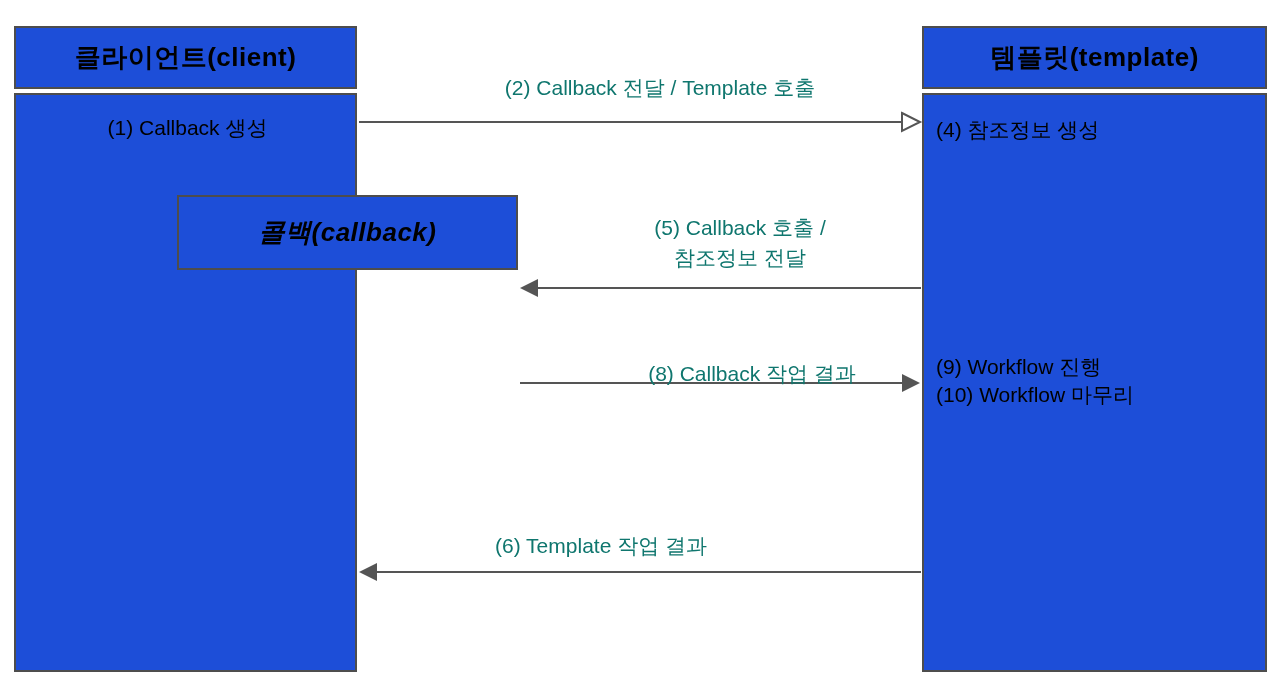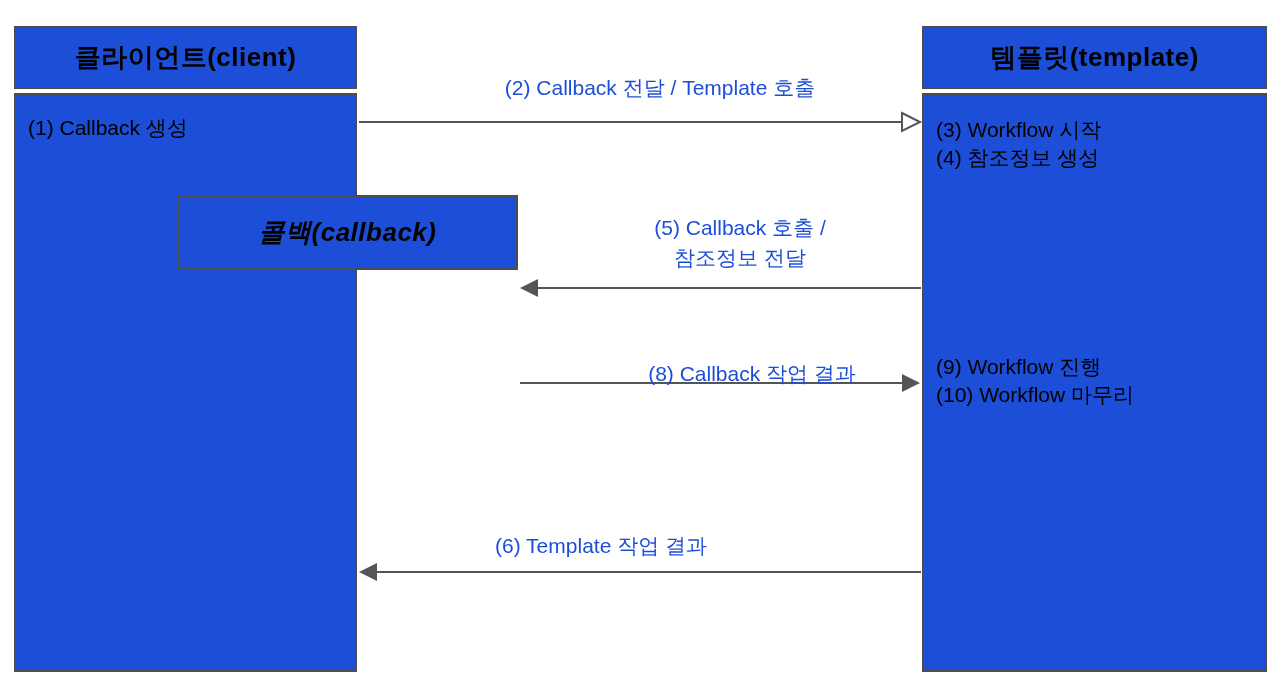--- a/index.html
+++ b/index.html
@@ -11,46 +11,45 @@
     position:absolute;background:#1d4ed8;border:2px solid #4d4d4d;box-sizing:border-box;
   }
   .box-header{
     display:flex;align-items:center;justify-content:center;
     font-weight:bold;font-size:26px;letter-spacing:0.5px;
   }
   .box-body{font-size:21px;line-height:28px;}
   .item-group{position:absolute;left:12px;right:8px;}
   .item{white-space:nowrap;}
   .arrow-label{
-    position:absolute;text-align:center;font-size:21px;line-height:30px;color:#1d4ed8;
+    position:absolute;text-align:center;font-size:21px;line-height:30px;color:#0f766e;
   }
   svg.arrows{position:absolute;left:0;top:0;width:1280px;height:688px;pointer-events:none;}
   
   .z1{z-index:1}.z2{z-index:2}.z3{z-index:3}.z4{z-index:4}
 </style>
 </head>
 <body>
 
 <div class="canvas">
 
   <div class="box box-header z1" style="left:14px;top:26px;width:343px;height:63px;">
     <span>클라이언트(client)</span>
   </div>
-  <div class="box box-body z1" style="left:14px;top:93px;width:343px;height:579px;">
+  <div class="box box-body z1" style="left:14px;top:93px;width:343px;height:579px;text-align:center;">
     <div class="item-group" style="top:19px;">
       <div class="item">(1) Callback 생성</div>
     </div>
   </div>
 
   <div class="box box-header z1" style="left:922px;top:26px;width:345px;height:63px;">
     <span>템플릿(template)</span>
   </div>
   <div class="box box-body z1" style="left:922px;top:93px;width:345px;height:579px;">
     <div class="item-group" style="top:21px;">
-      <div class="item">(3) Workflow 시작</div>
       <div class="item">(4) 참조정보 생성</div>
     </div>
     <div class="item-group" style="top:258px;">
       <div class="item">(9) Workflow 진행</div>
       <div class="item">(10) Workflow 마무리</div>
     </div>
   </div>
 
   <div class="box box-header z2" style="left:177px;top:195px;width:341px;height:75px;font-style:italic;">
     <span>콜백(callback)</span>

